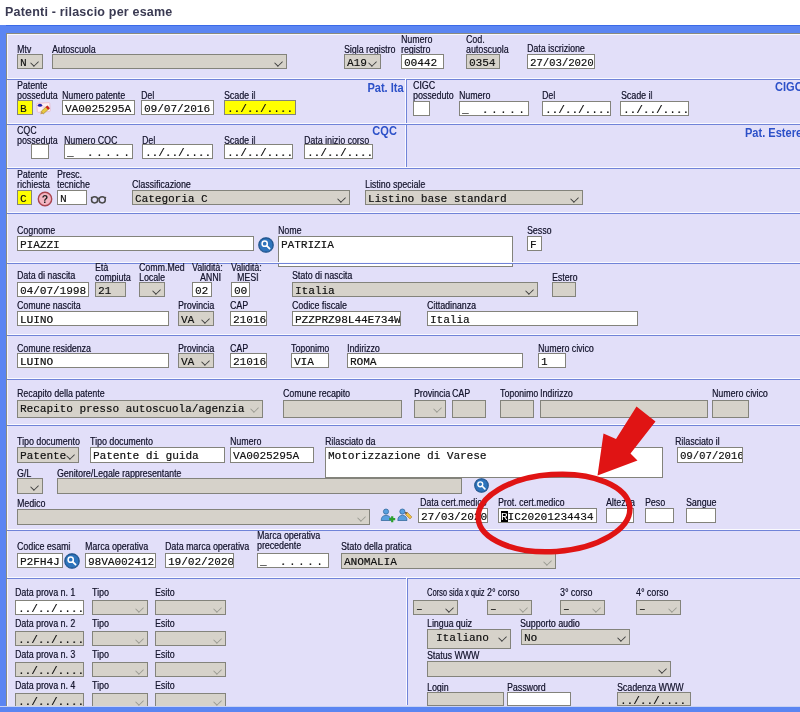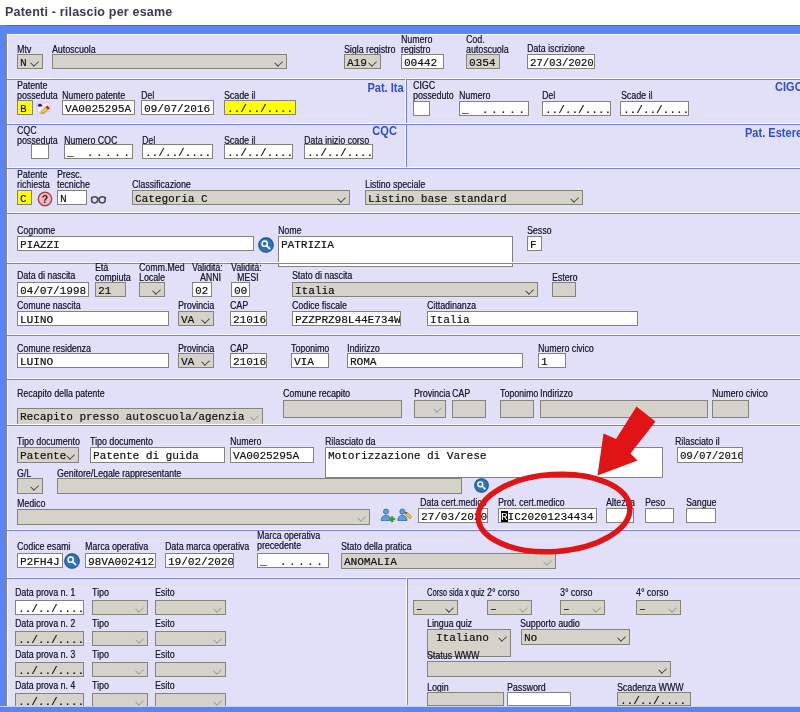--- a/index.html
+++ b/index.html
@@ -160,21 +160,21 @@
 <div class="tb" style="left:538px;top:353px;width:28px;height:15px;">1</div>
 <div class="hdw" style="left:7px;top:378px;width:793px;"></div>
 <div class="hdb" style="left:7px;top:379px;width:793px;"></div>
 <div class="lbl" style="left:17px;top:388px;">Recapito della patente</div>
 <div class="lbl" style="left:283px;top:388px;">Comune recapito</div>
 <div class="lbl" style="left:414px;top:388px;">Provincia</div>
 <div class="lbl" style="left:452px;top:388px;">CAP</div>
 <div class="lbl" style="left:500px;top:388px;">Toponimo</div>
 <div class="lbl" style="left:540px;top:388px;">Indirizzo</div>
 <div class="lbl" style="left:712px;top:388px;">Numero civico</div>
-<div class="cb dis" style="left:17px;top:400px;width:246px;height:18px;margin-top:8px;">Recapito presso autoscuola/agenzia<i></i></div>
+<div class="cb dis" style="left:17px;top:400px;width:246px;height:18px;">Recapito presso autoscuola/agenzia<i></i></div>
 <div class="tbg" style="left:283px;top:400px;width:119px;height:18px;"></div>
 <div class="cb dis" style="left:414px;top:400px;width:32px;height:18px;">
     <i></i>
   </div>
 <div class="tbg" style="left:452px;top:400px;width:34px;height:18px;"></div>
 <div class="tbg" style="left:500px;top:400px;width:34px;height:18px;"></div>
 <div class="tbg" style="left:540px;top:400px;width:168px;height:18px;"></div>
 <div class="tbg" style="left:712px;top:400px;width:37px;height:18px;"></div>
 <div class="hdw" style="left:7px;top:424px;width:793px;"></div>
 <div class="hdb" style="left:7px;top:425px;width:793px;"></div>
@@ -268,21 +268,21 @@
 <div class="lbl" style="left:427px;top:587px;transform:scaleX(0.75);">Corso sida x quiz</div>
 <div class="lbl" style="left:487px;top:587px;">2° corso</div>
 <div class="lbl" style="left:560px;top:587px;">3° corso</div>
 <div class="lbl" style="left:636px;top:587px;">4° corso</div>
 <div class="cb" style="left:413px;top:600px;width:45px;height:15px;">–<i></i></div>
 <div class="cb dis" style="left:487px;top:600px;width:45px;height:15px;">–<i></i></div>
 <div class="cb dis" style="left:560px;top:600px;width:45px;height:15px;">–<i></i></div>
 <div class="cb dis" style="left:636px;top:600px;width:45px;height:15px;">–<i></i></div>
 <div class="lbl" style="left:427px;top:618px;">Lingua quiz</div>
 <div class="lbl" style="left:520px;top:618px;">Supporto audio</div>
-<div class="cb" style="left:427px;top:629px;width:84px;height:28px;padding-left:8px;">Italiano<i></i></div>
+<div class="cb" style="left:427px;top:629px;width:84px;height:20px;padding-left:8px;">Italiano<i></i></div>
 <div class="cb" style="left:521px;top:629px;width:109px;height:16px;">No<i></i></div>
 <div class="lbl" style="left:427px;top:650px;">Status WWW</div>
 <div class="cb" style="left:427px;top:661px;width:244px;height:16px;">
     <i></i>
   </div>
 <div class="lbl" style="left:427px;top:682px;">Login</div>
 <div class="lbl" style="left:507px;top:682px;">Password</div>
 <div class="lbl" style="left:617px;top:682px;">Scadenza WWW</div>
 <div class="tbg" style="left:427px;top:692px;width:77px;height:14px;"></div>
 <div class="tb" style="left:507px;top:692px;width:64px;height:14px;"></div>

